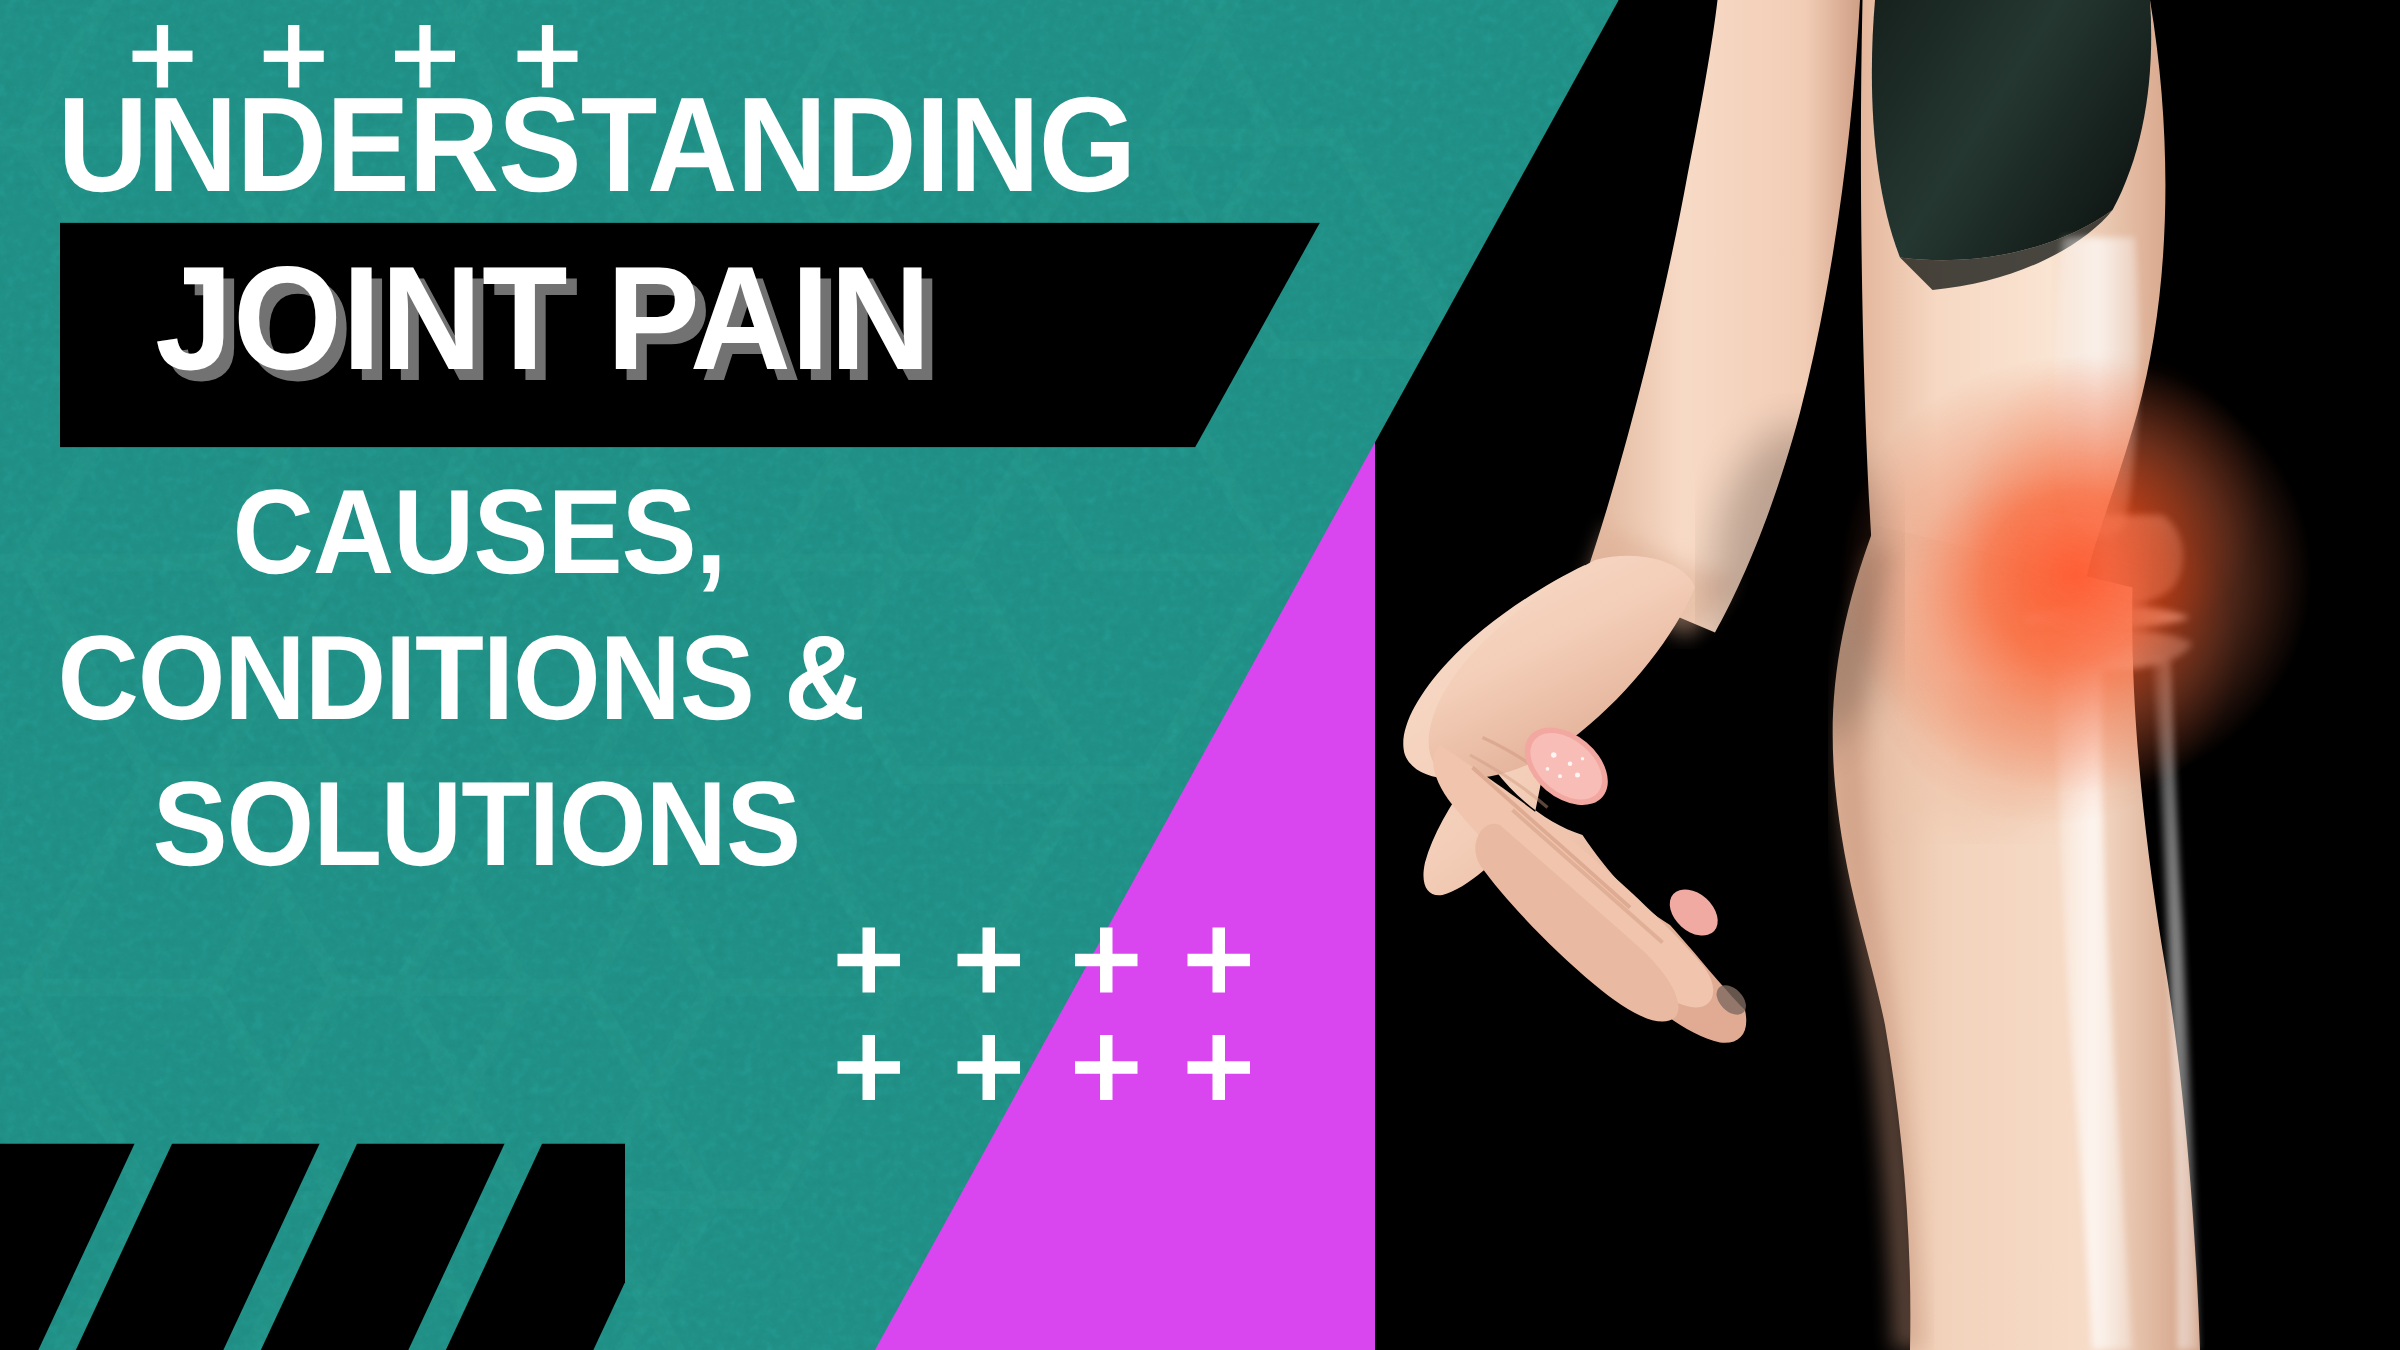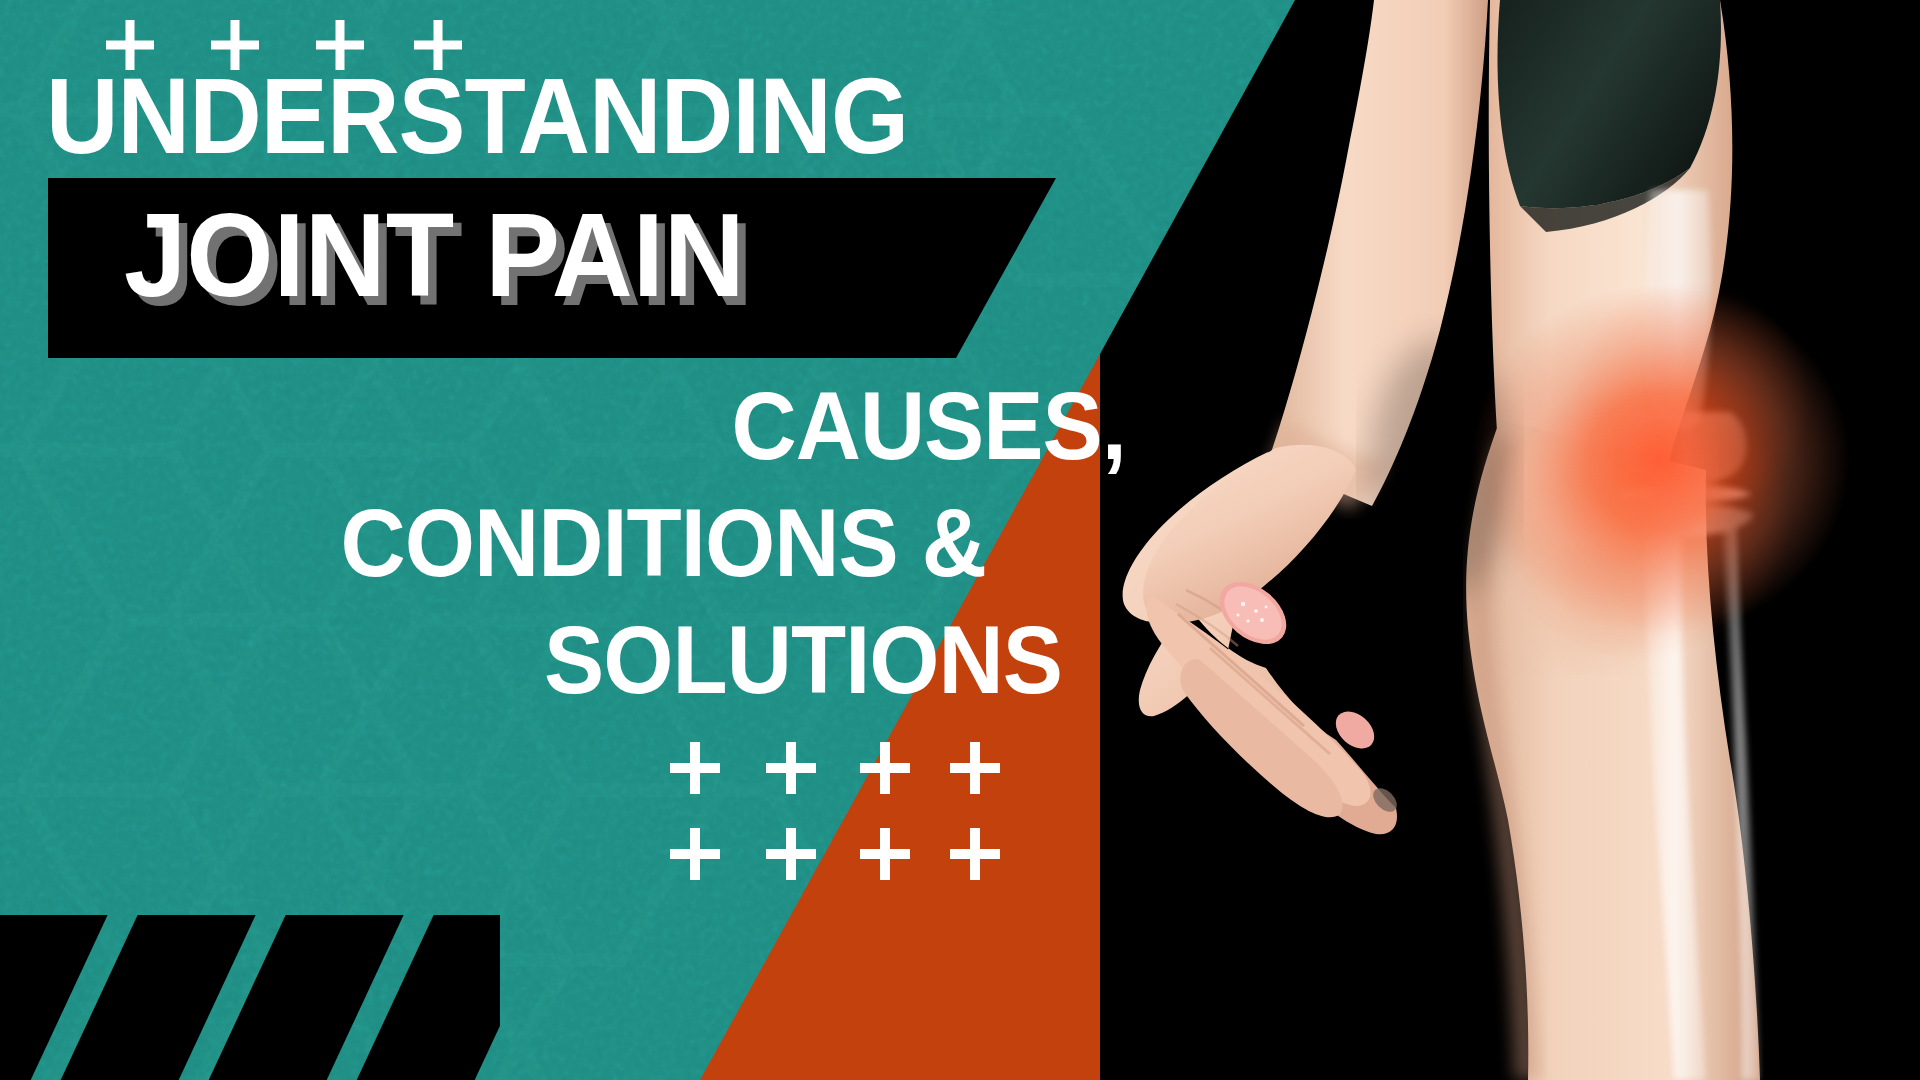--- a/index.html
+++ b/index.html
@@ -1,19 +1,19 @@
 <!DOCTYPE html>
 <html><head>
 <meta charset="utf-8">
 <style>
   html,body{margin:0;padding:0;background:#000;}
   body{width:1920px;height:1080px;overflow:hidden;
        font-family:"Liberation Sans","DejaVu Sans",sans-serif;}
 
-  #stage{position:relative;width:1920px;height:1080px;background:#c2410c;overflow:hidden;text-align:right;}
+  #stage{position:relative;width:1920px;height:1080px;background:#d946ef;overflow:hidden;}
 
   
   .photo{position:absolute;inset:0;overflow:hidden;}
   .photo svg{position:absolute;left:0;top:0;width:1920px;height:1080px;}
 
   
   .teal-panel{
     position:absolute;left:0;top:0;width:1330px;height:1080px;
     background:#1f8c82;
     clip-path:polygon(0 0, 1295px 0, 700px 1080px, 0 1080px);

